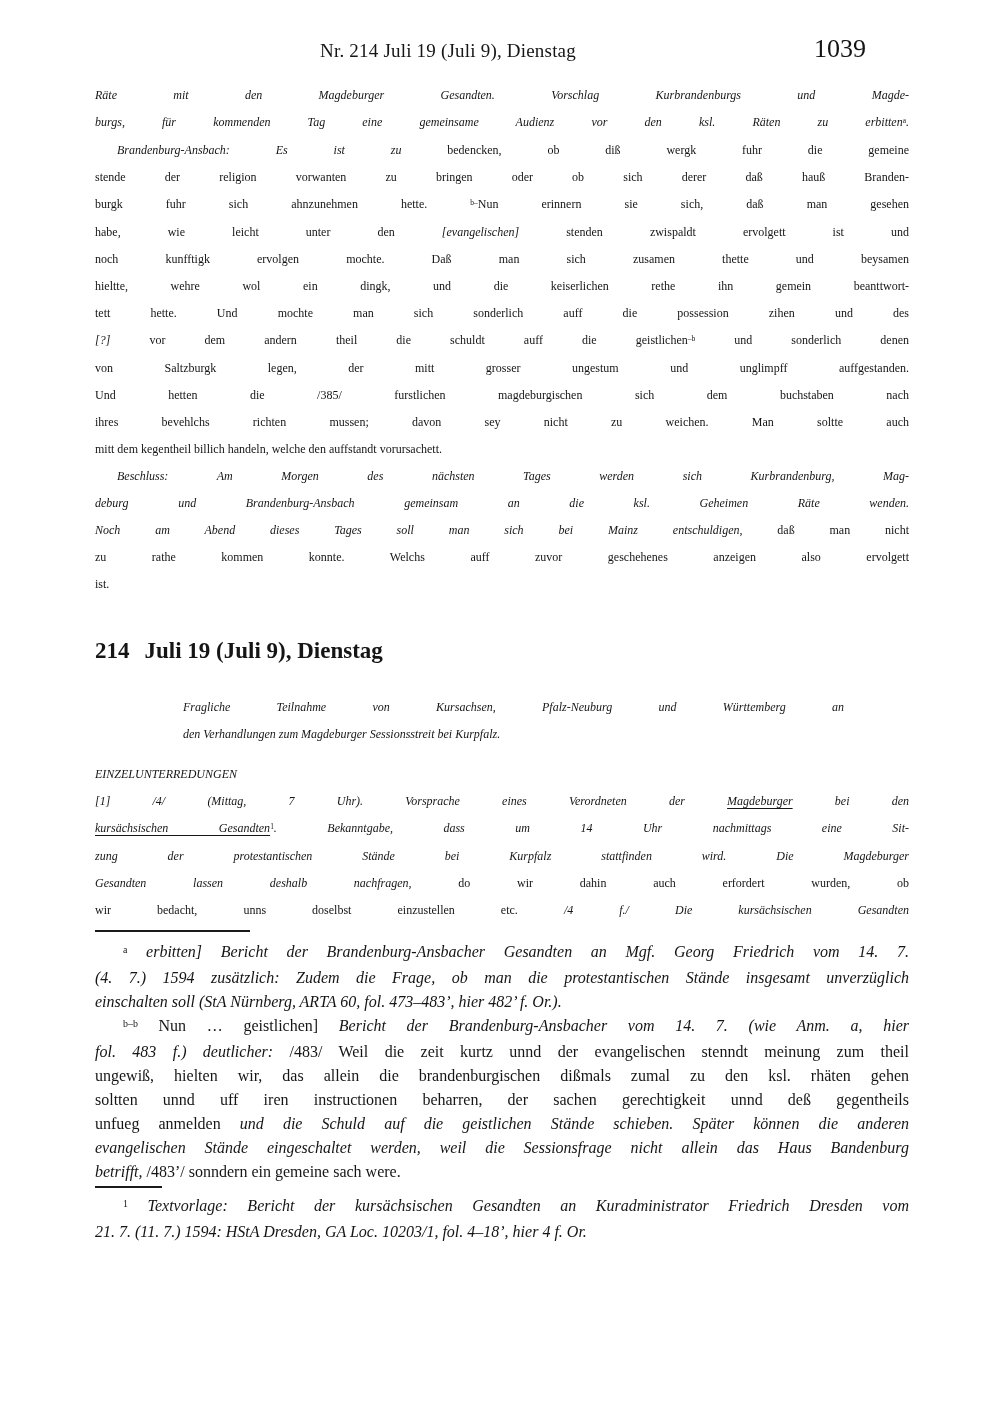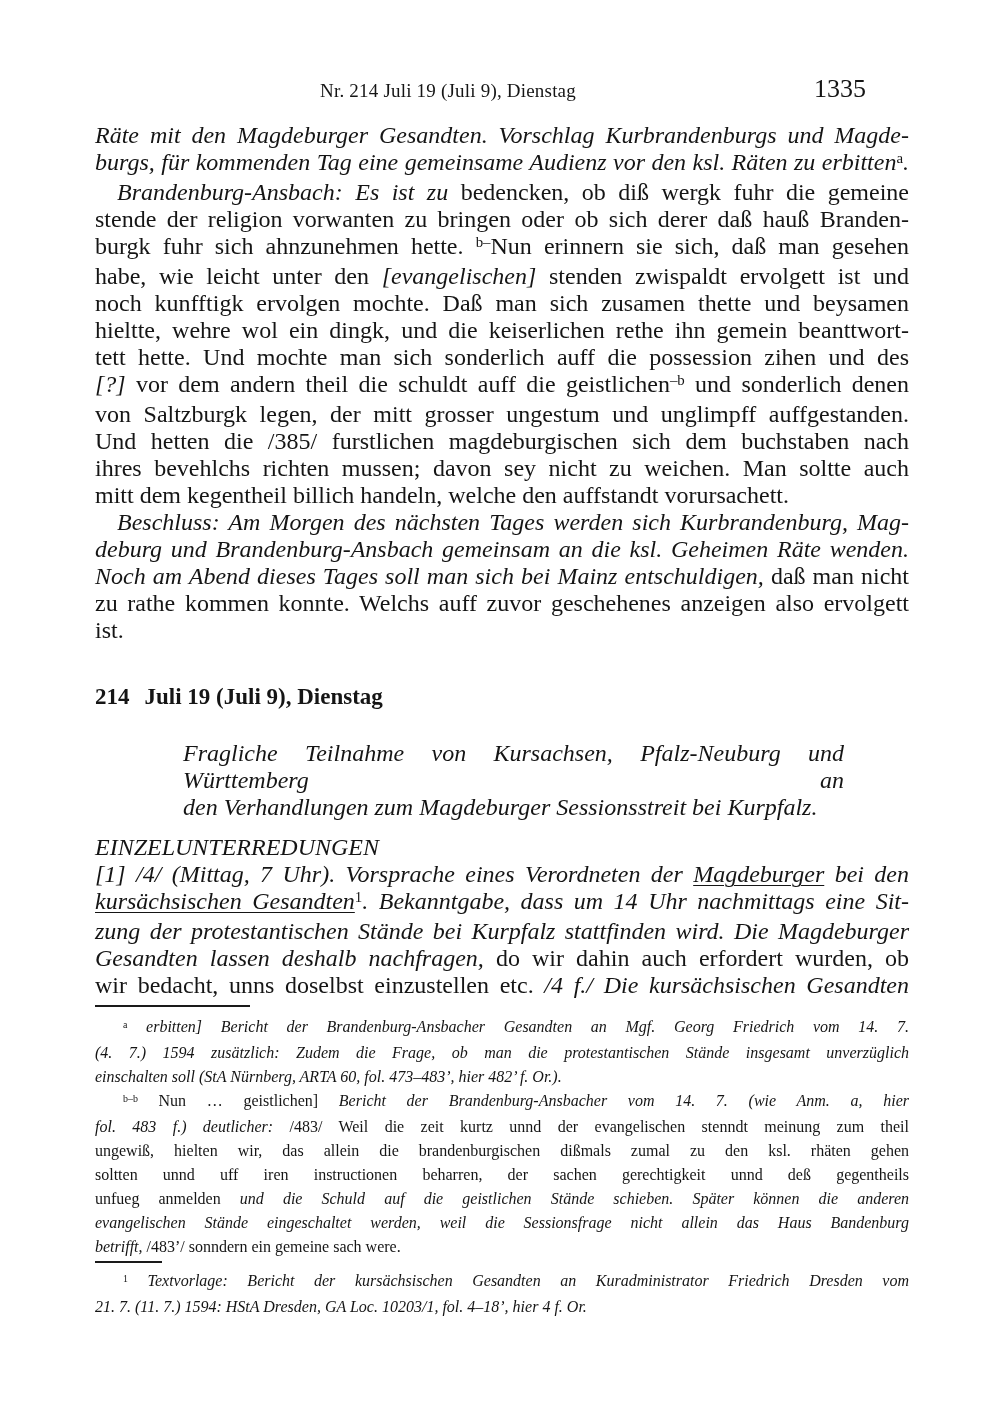--- a/index.html
+++ b/index.html
@@ -2,31 +2,31 @@
 <html lang="de"><head>
 <meta charset="utf-8">
 <style>
   html,body{margin:0;padding:0;}
   body{
     width:1004px;height:1418px;
     background:#ffffff;color:#151515;
     font-family:"Liberation Serif","DejaVu Serif",serif;
     overflow:hidden;
   }
-  .page{box-sizing:border-box;width:1003px;height:1418px;padding:80px 94px 0 95px;}
+  .page{box-sizing:border-box;width:1003px;height:1418px;padding:40px 94px 0 95px;}
   
   .running-head{position:relative;height:26px;font-size:19px;text-align:center;}
   .rh-center{position:relative;left:-54px;letter-spacing:.2px;}
   .rh-page{position:absolute;right:43px;top:-6px;font-size:26px;}
   
   .para{margin:0;}
   .line{
     line-height:27px;
     text-align:justify;text-align-last:justify;text-justify:inter-word;
-    font-size:24px;white-space:normal;
+    font-size:12px;white-space:normal;
   }
   .line.left{text-align:left;text-align-last:left;}
   .indent .line:first-child{text-indent:22px;}
   .cont{margin-top:16px;}
   .r{font-style:normal;}
   .i{font-style:italic;}
   .u{font-style:italic;text-decoration:underline;text-decoration-thickness:1px;text-underline-offset:3px;}
   .s{font-style:normal;font-size:.62em;position:relative;top:-.45em;letter-spacing:0;}
   
   .entry-heading{margin-top:38px;display:flex;gap:15px;font-weight:bold;font-size:23px;line-height:30px;}
@@ -40,21 +40,21 @@
   
   .footnote .line{font-size:16px;line-height:24px;}
   .footnote .line:first-child{text-indent:28px;}
 </style>
 </head>
 <body>
 
 <div class="page">
   <header class="running-head">
     <span class="rh-center">Nr. 214 Juli 19 (Juli 9), Dienstag</span>
-    <span class="rh-page">1335</span>
+    <span class="rh-page">1039</span>
   </header>
   <main id="content">
       <div class="para cont">
         <div class="line"><span class="i">Räte mit den Magdeburger Gesandten. Vorschlag Kurbrandenburgs und Magde-</span></div>
         <div class="line"><span class="i">burgs, für kommenden Tag eine gemeinsame Audienz vor den ksl. Räten zu erbitten</span><span class="s">a</span><span class="i">.</span></div>
       </div>
       <div class="para indent">
         <div class="line"><span class="i">Brandenburg-Ansbach: Es ist zu </span><span class="r">bedencken, ob diß wergk fuhr die gemeine</span></div>
         <div class="line"><span class="r">stende der religion vorwanten zu bringen oder ob sich derer daß hauß Branden-</span></div>
         <div class="line"><span class="r">burgk fuhr sich ahnzunehmen hette. </span><span class="s">b–</span><span class="r">Nun erinnern sie sich, daß man gesehen</span></div>

